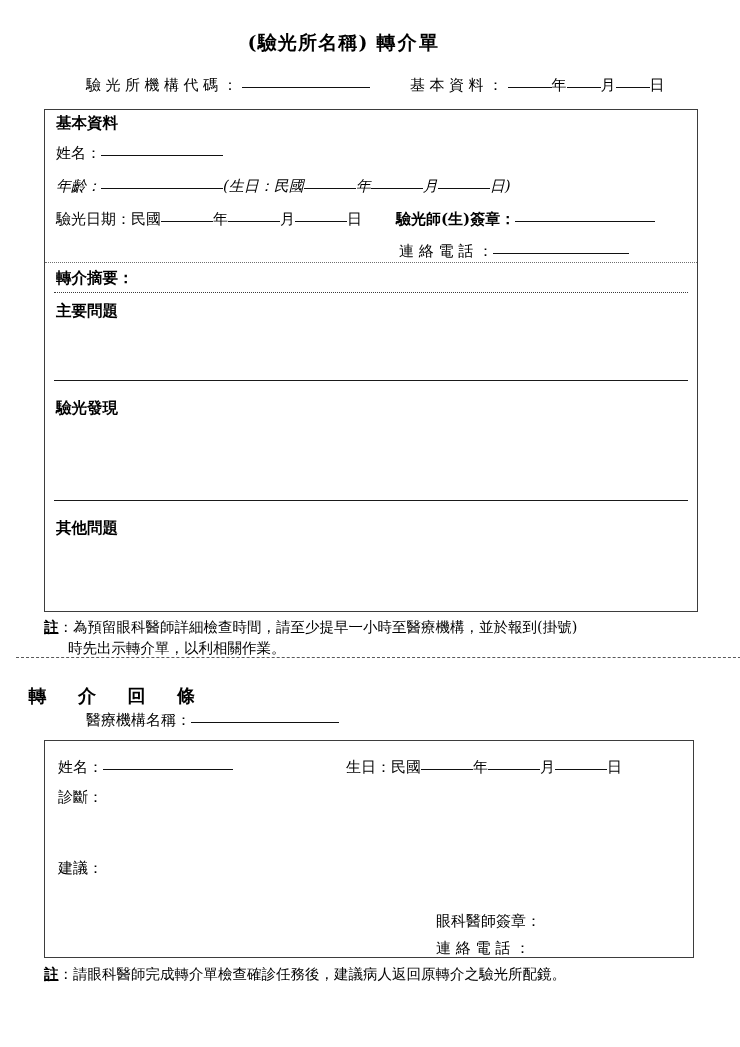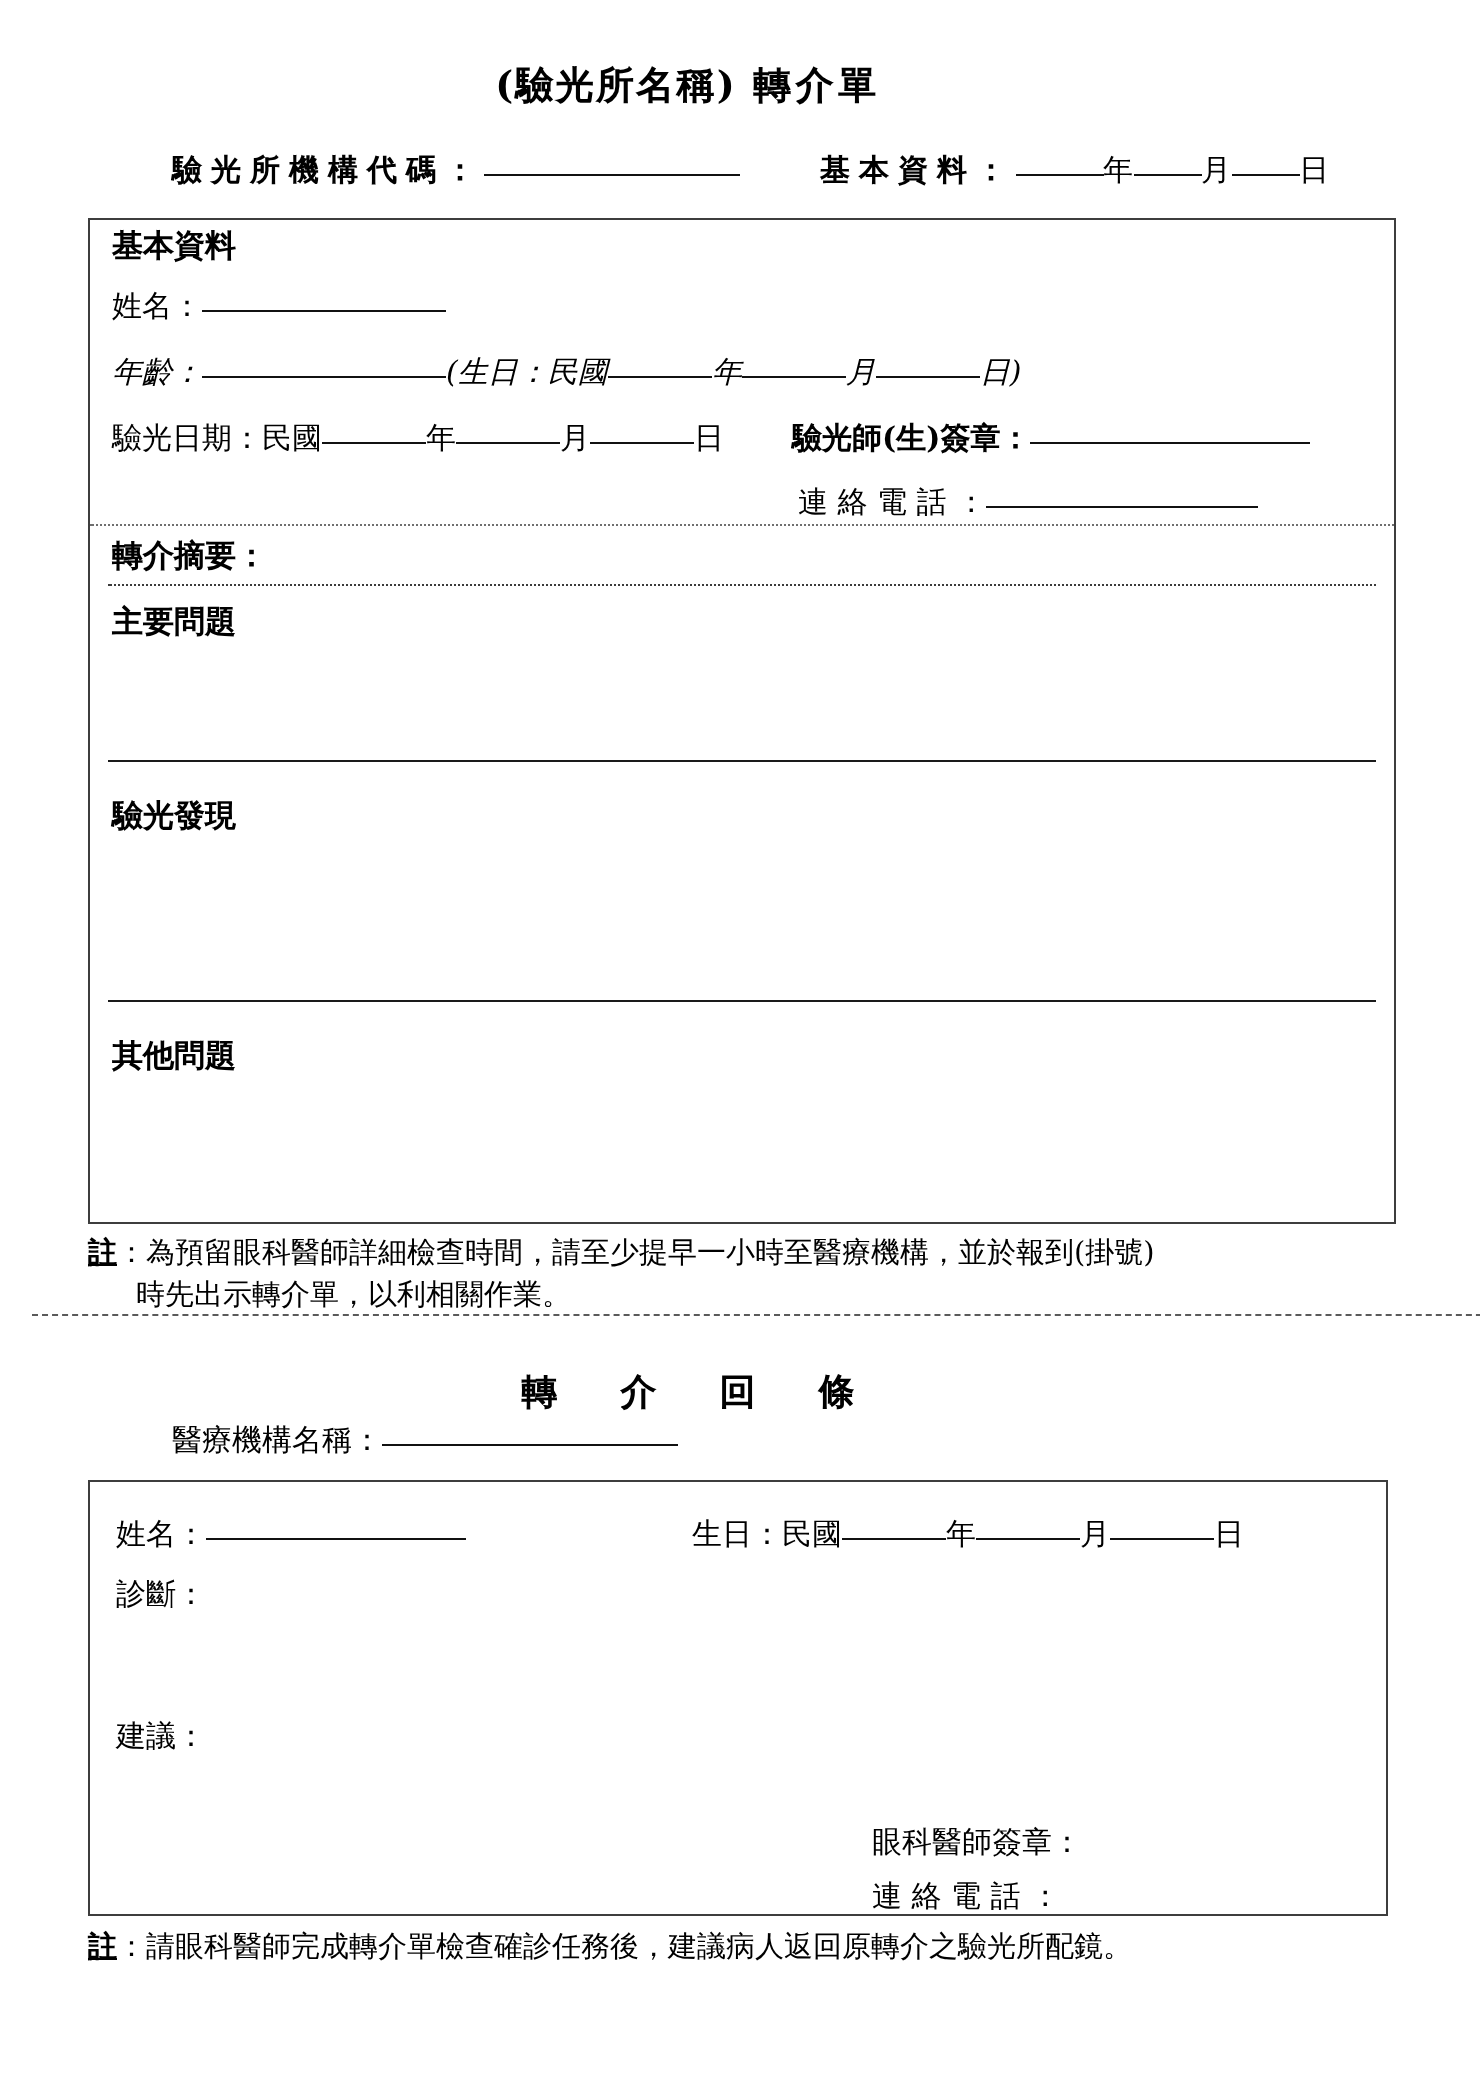--- a/index.html
+++ b/index.html
@@ -20,37 +20,36 @@
     position: absolute;
     left: 16px; top: 0;
     width: 656px;
     height: 1047px;
   }
 
   
   .t      { position: absolute; white-space: nowrap; line-height: 1; }
   .serif  { font-family: "DejaVu Serif", "Liberation Serif", serif; }
   .bold   { font-weight: bold; }
-  .sp     { letter-spacing: 0.30em; font-weight: bold; }
+  .sp     { letter-spacing: 0.30em; }
 
   
   .doc-title {
     position: absolute;
     left: 0; right: 0;
     text-align: center;
     font-size: 19px;
     letter-spacing: 0.06em;
   }
   .doc-title .paren { font-weight: bold; font-style: normal; }
   .doc-title .main  { font-weight: bold; letter-spacing: 0.12em; }
 
   .sub-title {
     position: absolute;
     left: 0; right: 0;
-    text-align: center;
     font-size: 18px;
     font-weight: bold;
     letter-spacing: 0.70em;
     text-indent: 0.70em;
   }
 
   
   .blank {
     display: inline-block;
     border-bottom: 1.6px solid #111;

